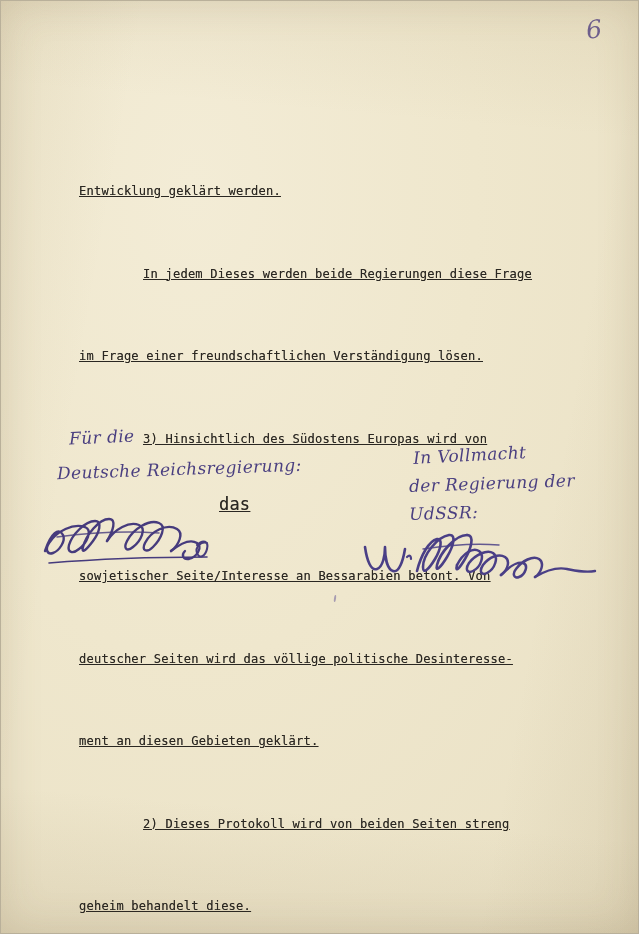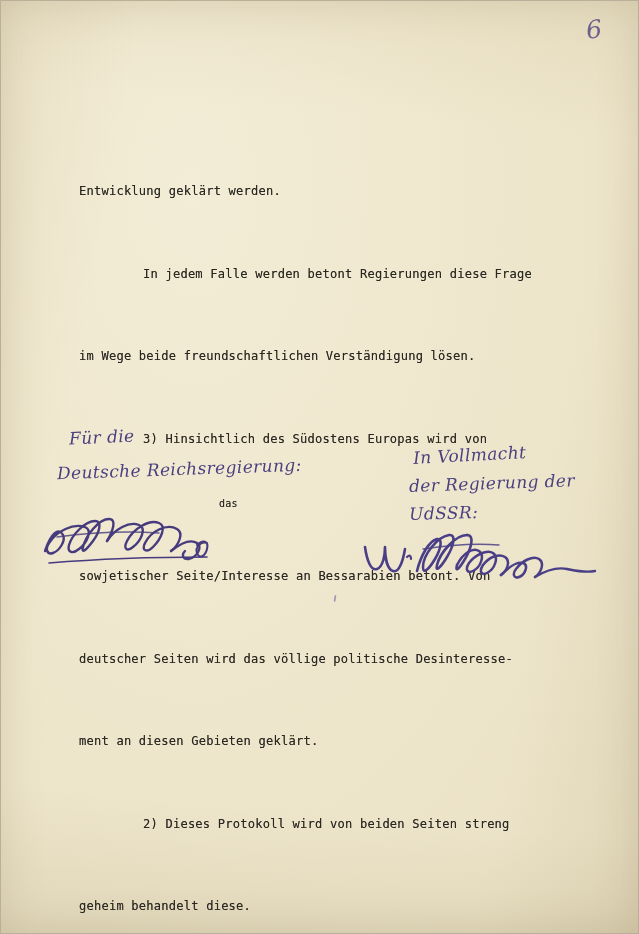--- a/index.html
+++ b/index.html
@@ -63,29 +63,30 @@
     font-family: "DejaVu Sans Mono", monospace;
     font-size: 12.1px;
     line-height: 27.5px;
     color: #2a2722;
     letter-spacing: 0.2px;
     white-space: pre-wrap;
   }
   .tline {
     white-space: pre;
     text-shadow: 0 0 0.6px rgba(40,36,30,0.55);
+    text-decoration: underline;
   }
   .indent1 { padding-left: 64px; }
   .superscript-line {
     padding-left: 140px;
     line-height: 12px;
     height: 12px;
     margin-top: -10px;
     margin-bottom: -2px;
-    font-size: 10px;
+    font-size: 17px;
   }
 
   
   #signature-area {
     position: absolute;
     left: 0;
     top: 418px;
     width: 639px;
     height: 200px;
   }
@@ -124,22 +125,22 @@
 <body>
 
 <div id="page">
 
   <div id="paper-texture"></div>
 
   <div id="page-number">6</div>
 
   <div id="typed-body">
     <div class="tline">Entwicklung geklärt werden.</div>
-    <div class="tline indent1">In jedem Falle werden betont Regierungen diese Frage</div>
-    <div class="tline">im Wege beide freundschaftlichen Verständigung lösen.</div>
+    <div class="tline indent1">In jedem Dieses werden beide Regierungen diese Frage</div>
+    <div class="tline">im Frage einer freundschaftlichen Verständigung lösen.</div>
     <div class="tline indent1">3) Hinsichtlich des Südostens Europas wird von</div>
     <div class="tline superscript-line">das</div>
     <div class="tline">sowjetischer Seite/Interesse an Bessarabien betont. Von</div>
     <div class="tline">deutscher Seiten wird das völlige politische Desinteresse-</div>
     <div class="tline">ment an diesen Gebieten geklärt.</div>
     <div class="tline indent1">2) Dieses Protokoll wird von beiden Seiten streng</div>
     <div class="tline">geheim behandelt diese.</div>
     
     
   </div>

